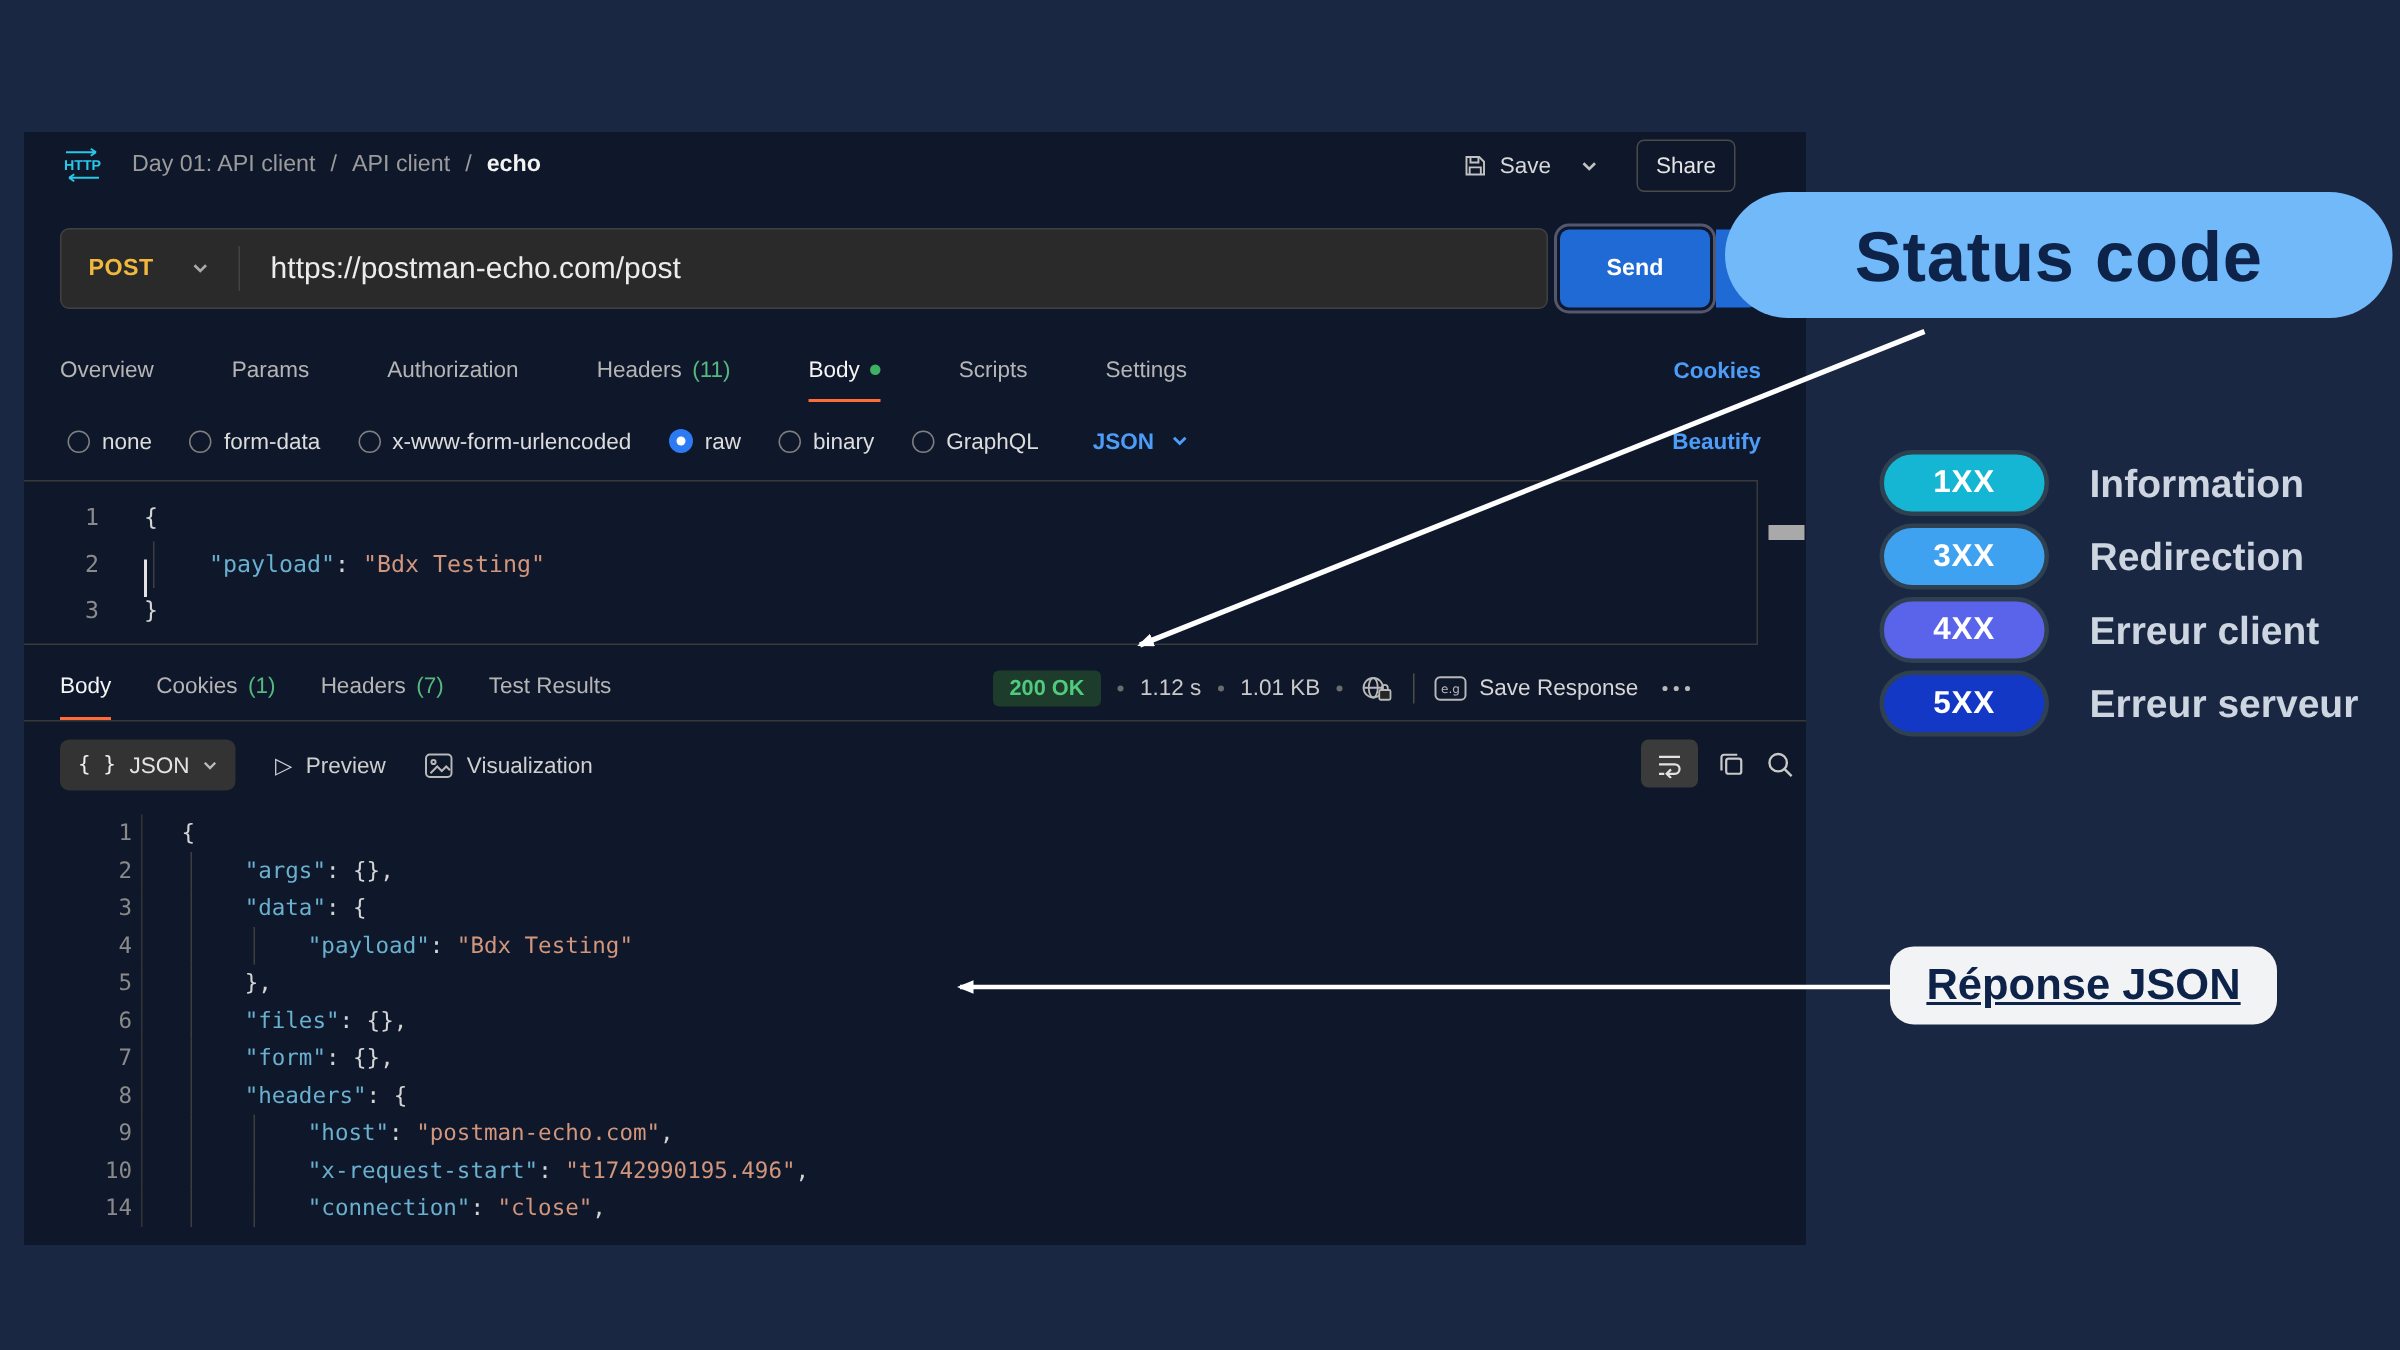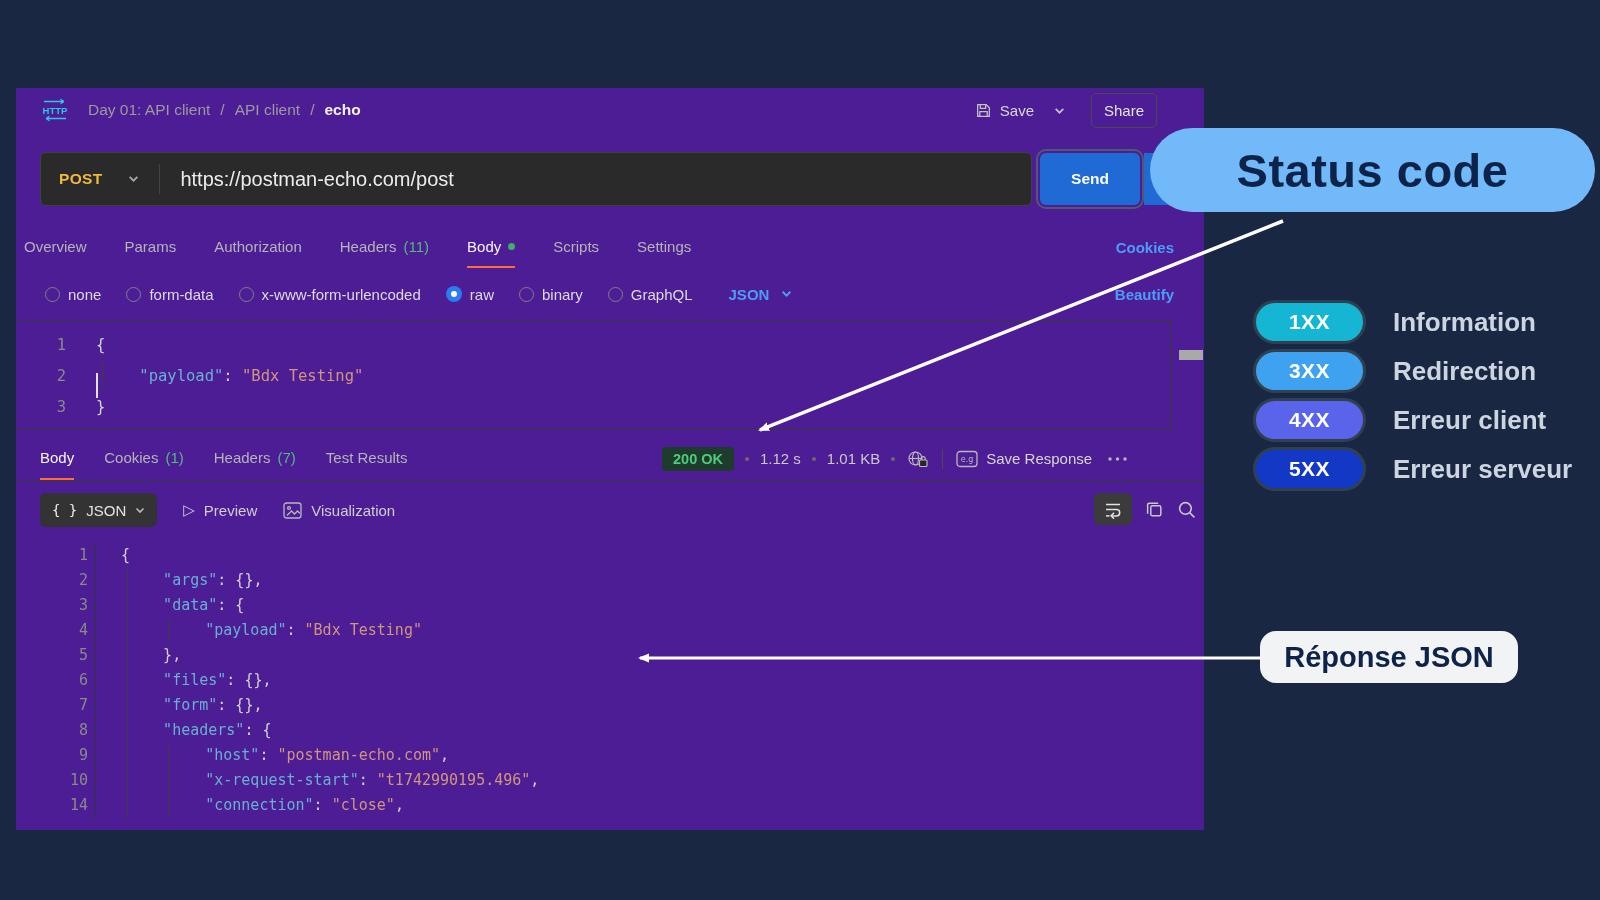--- a/index.html
+++ b/index.html
@@ -1,19 +1,19 @@
 <!DOCTYPE html>
 <html><head>
 <meta charset="utf-8">
 <style>
   html,body{margin:0;padding:0;background:#1a2743;}
   .stage{position:relative;width:1600px;height:900px;overflow:hidden;background:#1a2743;
          font-family:"Liberation Sans",sans-serif;}
   
-  .app{position:absolute;left:16px;top:88px;width:1188px;height:742px;background:#4c1d95;
+  .app{position:absolute;left:16px;top:88px;width:1188px;height:742px;background:#0f172a;
        color:#cfcfcf;font-size:15px;z-index:1;}
   
   .topbar{position:absolute;left:0;top:0;width:100%;height:44px;display:flex;align-items:center;}
   .http-ic{margin-left:24px;margin-right:18px;display:flex;align-items:center;}
   .crumbs{display:flex;align-items:center;gap:10px;color:#9b9b9b;font-size:15.5px;}
   .crumb-cur{color:#f2f2f2;font-weight:bold;}
   .top-right{position:absolute;right:47px;top:5px;display:flex;align-items:center;}
   .save-btn{display:flex;align-items:center;gap:8px;background:none;border:none;color:#d8d8d8;
             font-size:15px;font-family:inherit;cursor:pointer;padding:6px 4px;}
   .save-chev{margin-left:12px;padding:4px;cursor:pointer;display:flex;}
@@ -27,21 +27,21 @@
   .url-div{width:1px;height:30px;background:#424242;}
   .url-input{flex:1;background:transparent;border:none;outline:none;color:#ececec;font-size:20px;
              font-family:"Liberation Sans",sans-serif;padding:0 14px 0 20px;}
   .send-btn{position:absolute;left:1024px;top:65px;width:100px;height:52px;background:#1f6ad4;
             border:none;border-radius:6px;color:#fff;font-weight:bold;font-size:15.5px;
             font-family:inherit;cursor:pointer;outline:2px solid #54586e;outline-offset:2px;}
   .send-split{position:absolute;left:1128px;top:65px;width:28px;height:52px;background:#1f6ad4;
               border-radius:0 6px 6px 0;display:flex;align-items:center;justify-content:center;cursor:pointer;}
   
   .req-tabs{position:absolute;left:0;top:138px;width:100%;height:42px;display:flex;align-items:center;}
-  .tabs-list{display:flex;align-items:center;gap:38px;padding-left:8px;height:100%;}
+  .tabs-list{display:flex;align-items:center;gap:52px;padding-left:24px;height:100%;}
   .tab{color:#b5b5b5;height:100%;display:flex;align-items:center;gap:7px;cursor:pointer;
        border-bottom:2px solid transparent;box-sizing:border-box;}
   .tab.active{color:#f5f5f5;border-bottom:2px solid #ff6c37;}
   .tab-count{color:#55b97f;}
   .tab-dot{width:7px;height:7px;border-radius:50%;background:#3faf63;display:inline-block;}
   .cookies-link{position:absolute;right:30px;top:0;height:100%;display:flex;align-items:center;
                 color:#4d9df8;font-weight:bold;cursor:pointer;}
   
   .bt-row{position:absolute;left:0;top:186px;width:100%;height:40px;display:flex;align-items:center;
           padding-left:29px;box-sizing:border-box;}
@@ -109,21 +109,21 @@
               border-radius:42px;display:flex;align-items:center;justify-content:center;z-index:7;
               color:#0e2349;font-size:47px;font-weight:800;letter-spacing:.5px;}
   .legend{position:absolute;left:1253px;top:300px;z-index:5;}
   .legend-row{display:flex;align-items:center;height:44px;margin-bottom:5px;}
   .legend-pill{width:113px;height:44px;border:3px solid #2f4150;border-radius:23px;box-sizing:border-box;
                display:flex;align-items:center;justify-content:center;color:#fff;font-size:21px;
                font-weight:bold;letter-spacing:.5px;flex:none;}
   .legend-label{margin-left:27px;color:#ccd5e0;font-size:26px;font-weight:bold;white-space:nowrap;}
   .ann-resp{position:absolute;left:1260px;top:631px;width:258px;height:52px;background:#f2f3f5;
             border-radius:16px;display:flex;align-items:center;justify-content:center;z-index:7;
-            color:#0e2349;font-size:29px;font-weight:800;}
+            color:#0e2349;font-size:29px;font-weight:800;text-decoration:underline;}
 </style>
 </head>
 <body>
 
 <div class="stage">
 
   <div class="app">
 
     <div class="topbar">
       <span class="http-ic">

